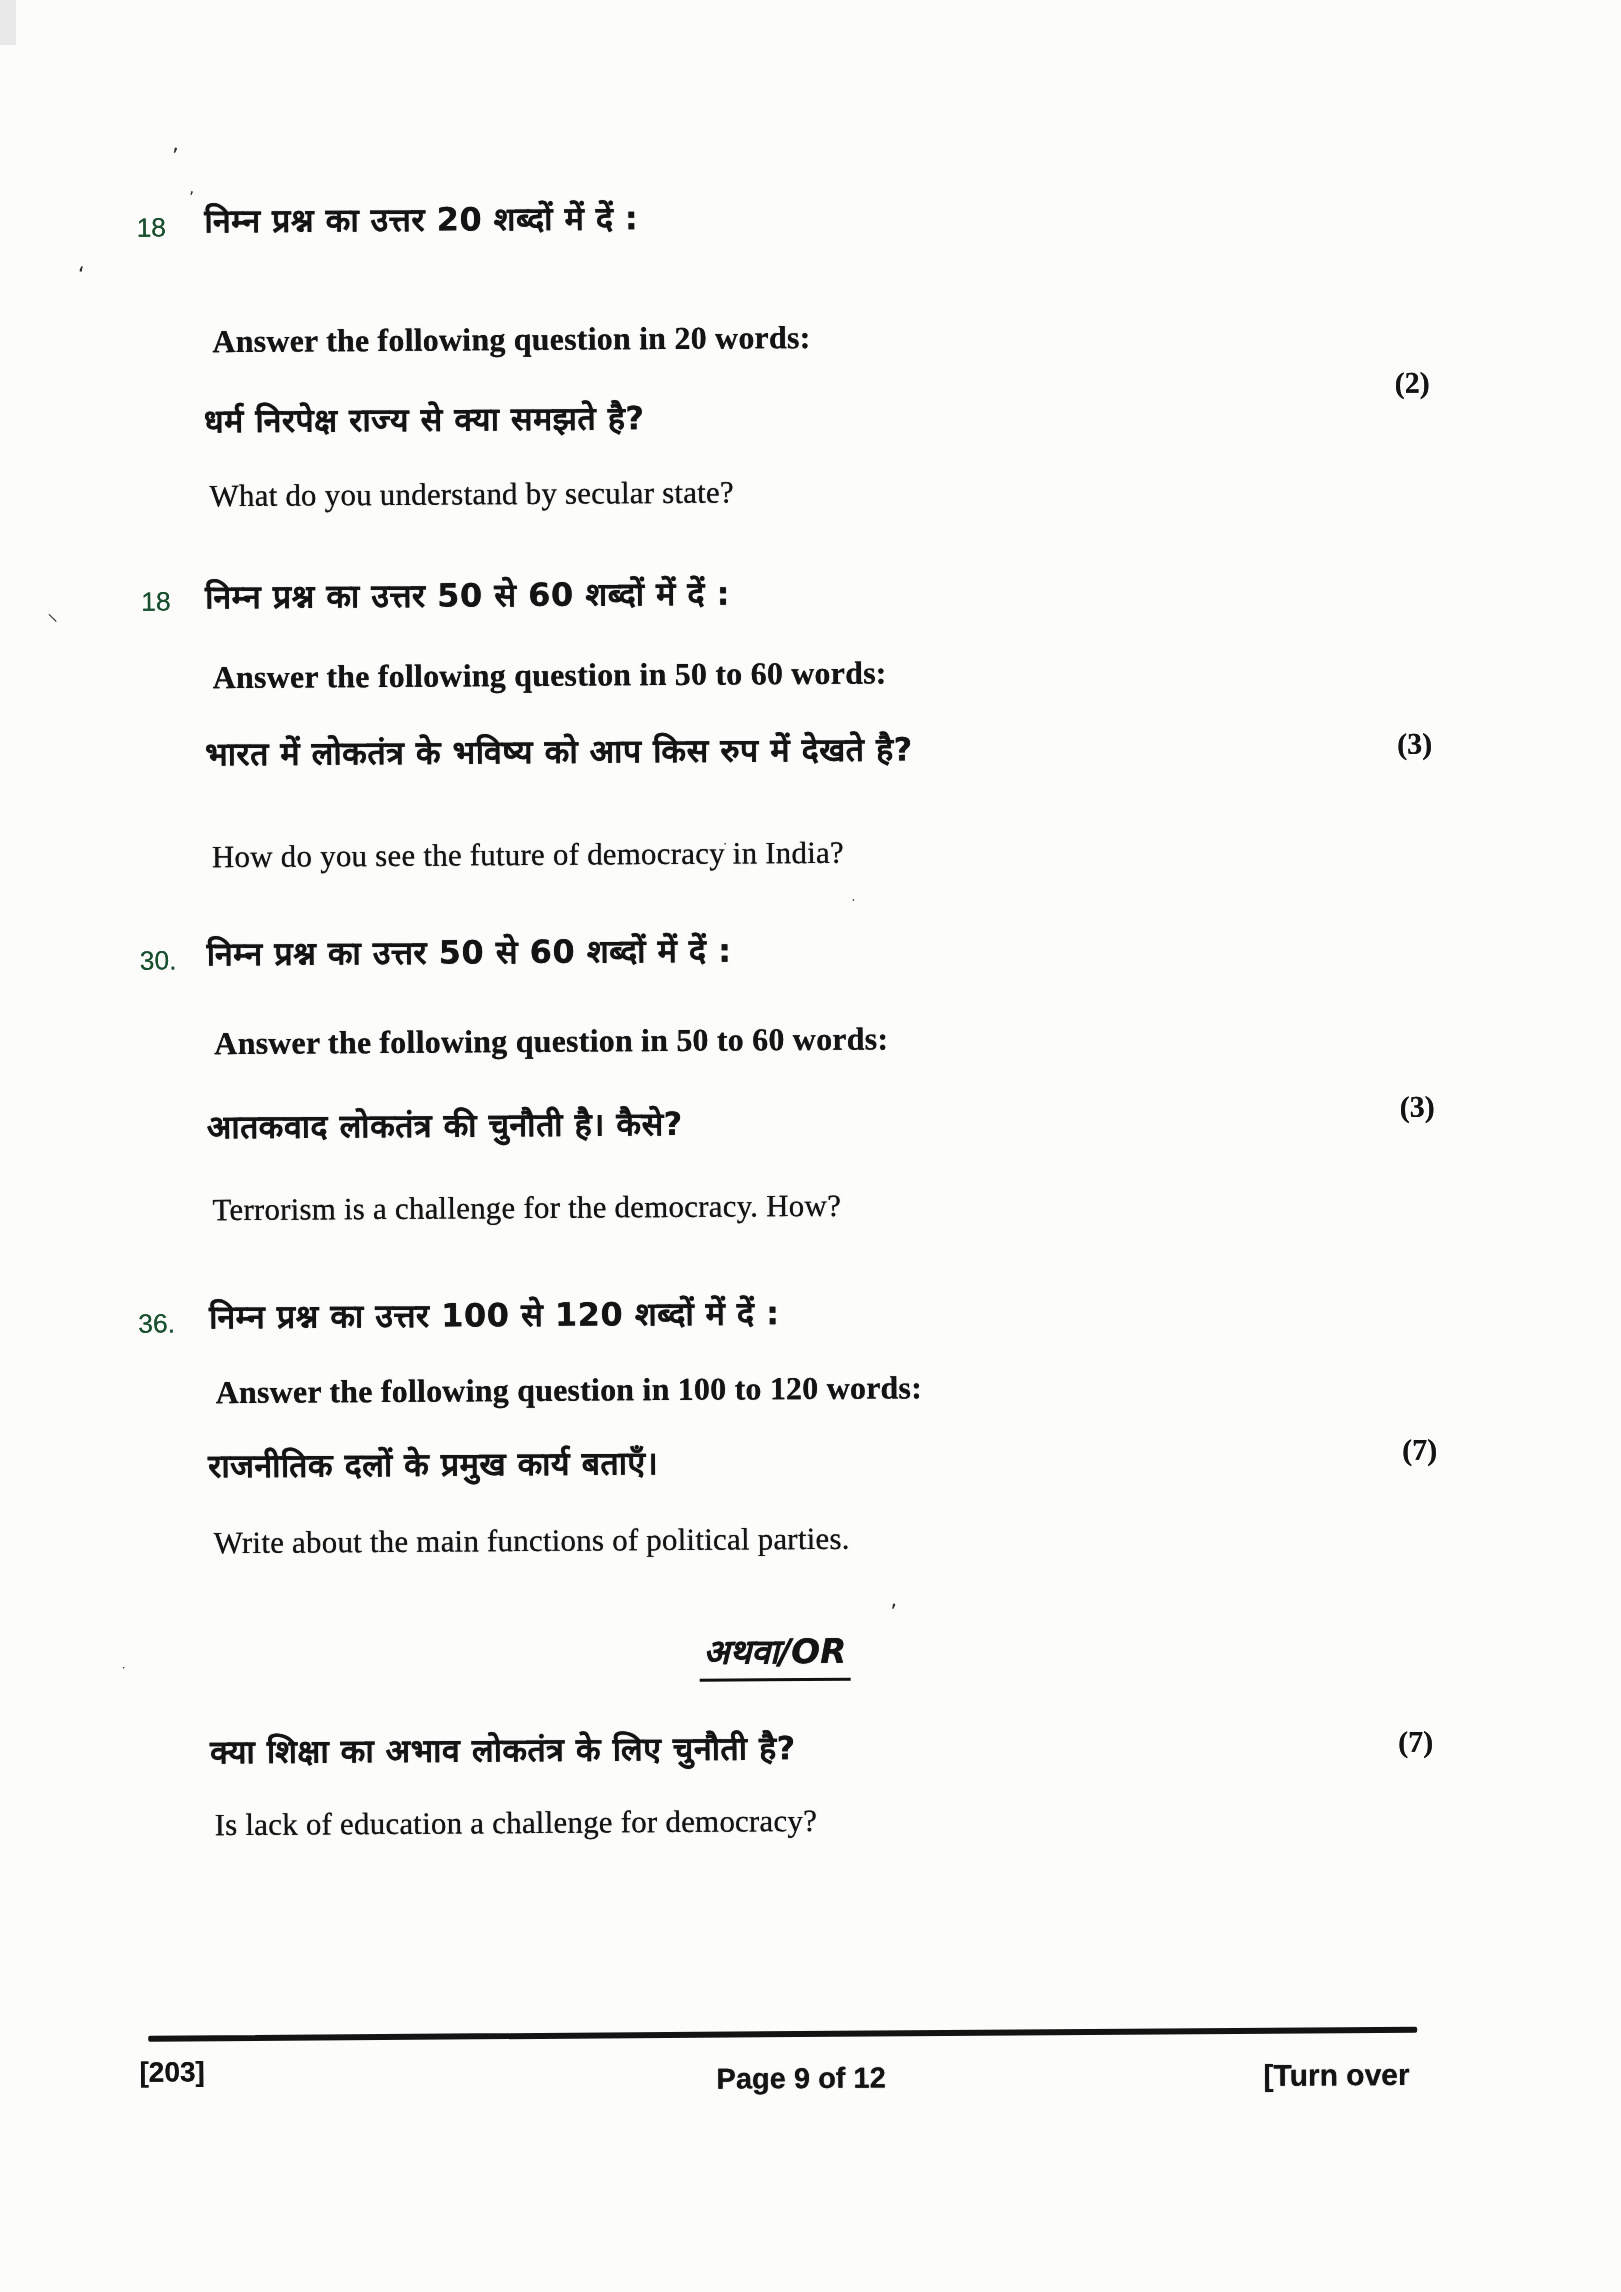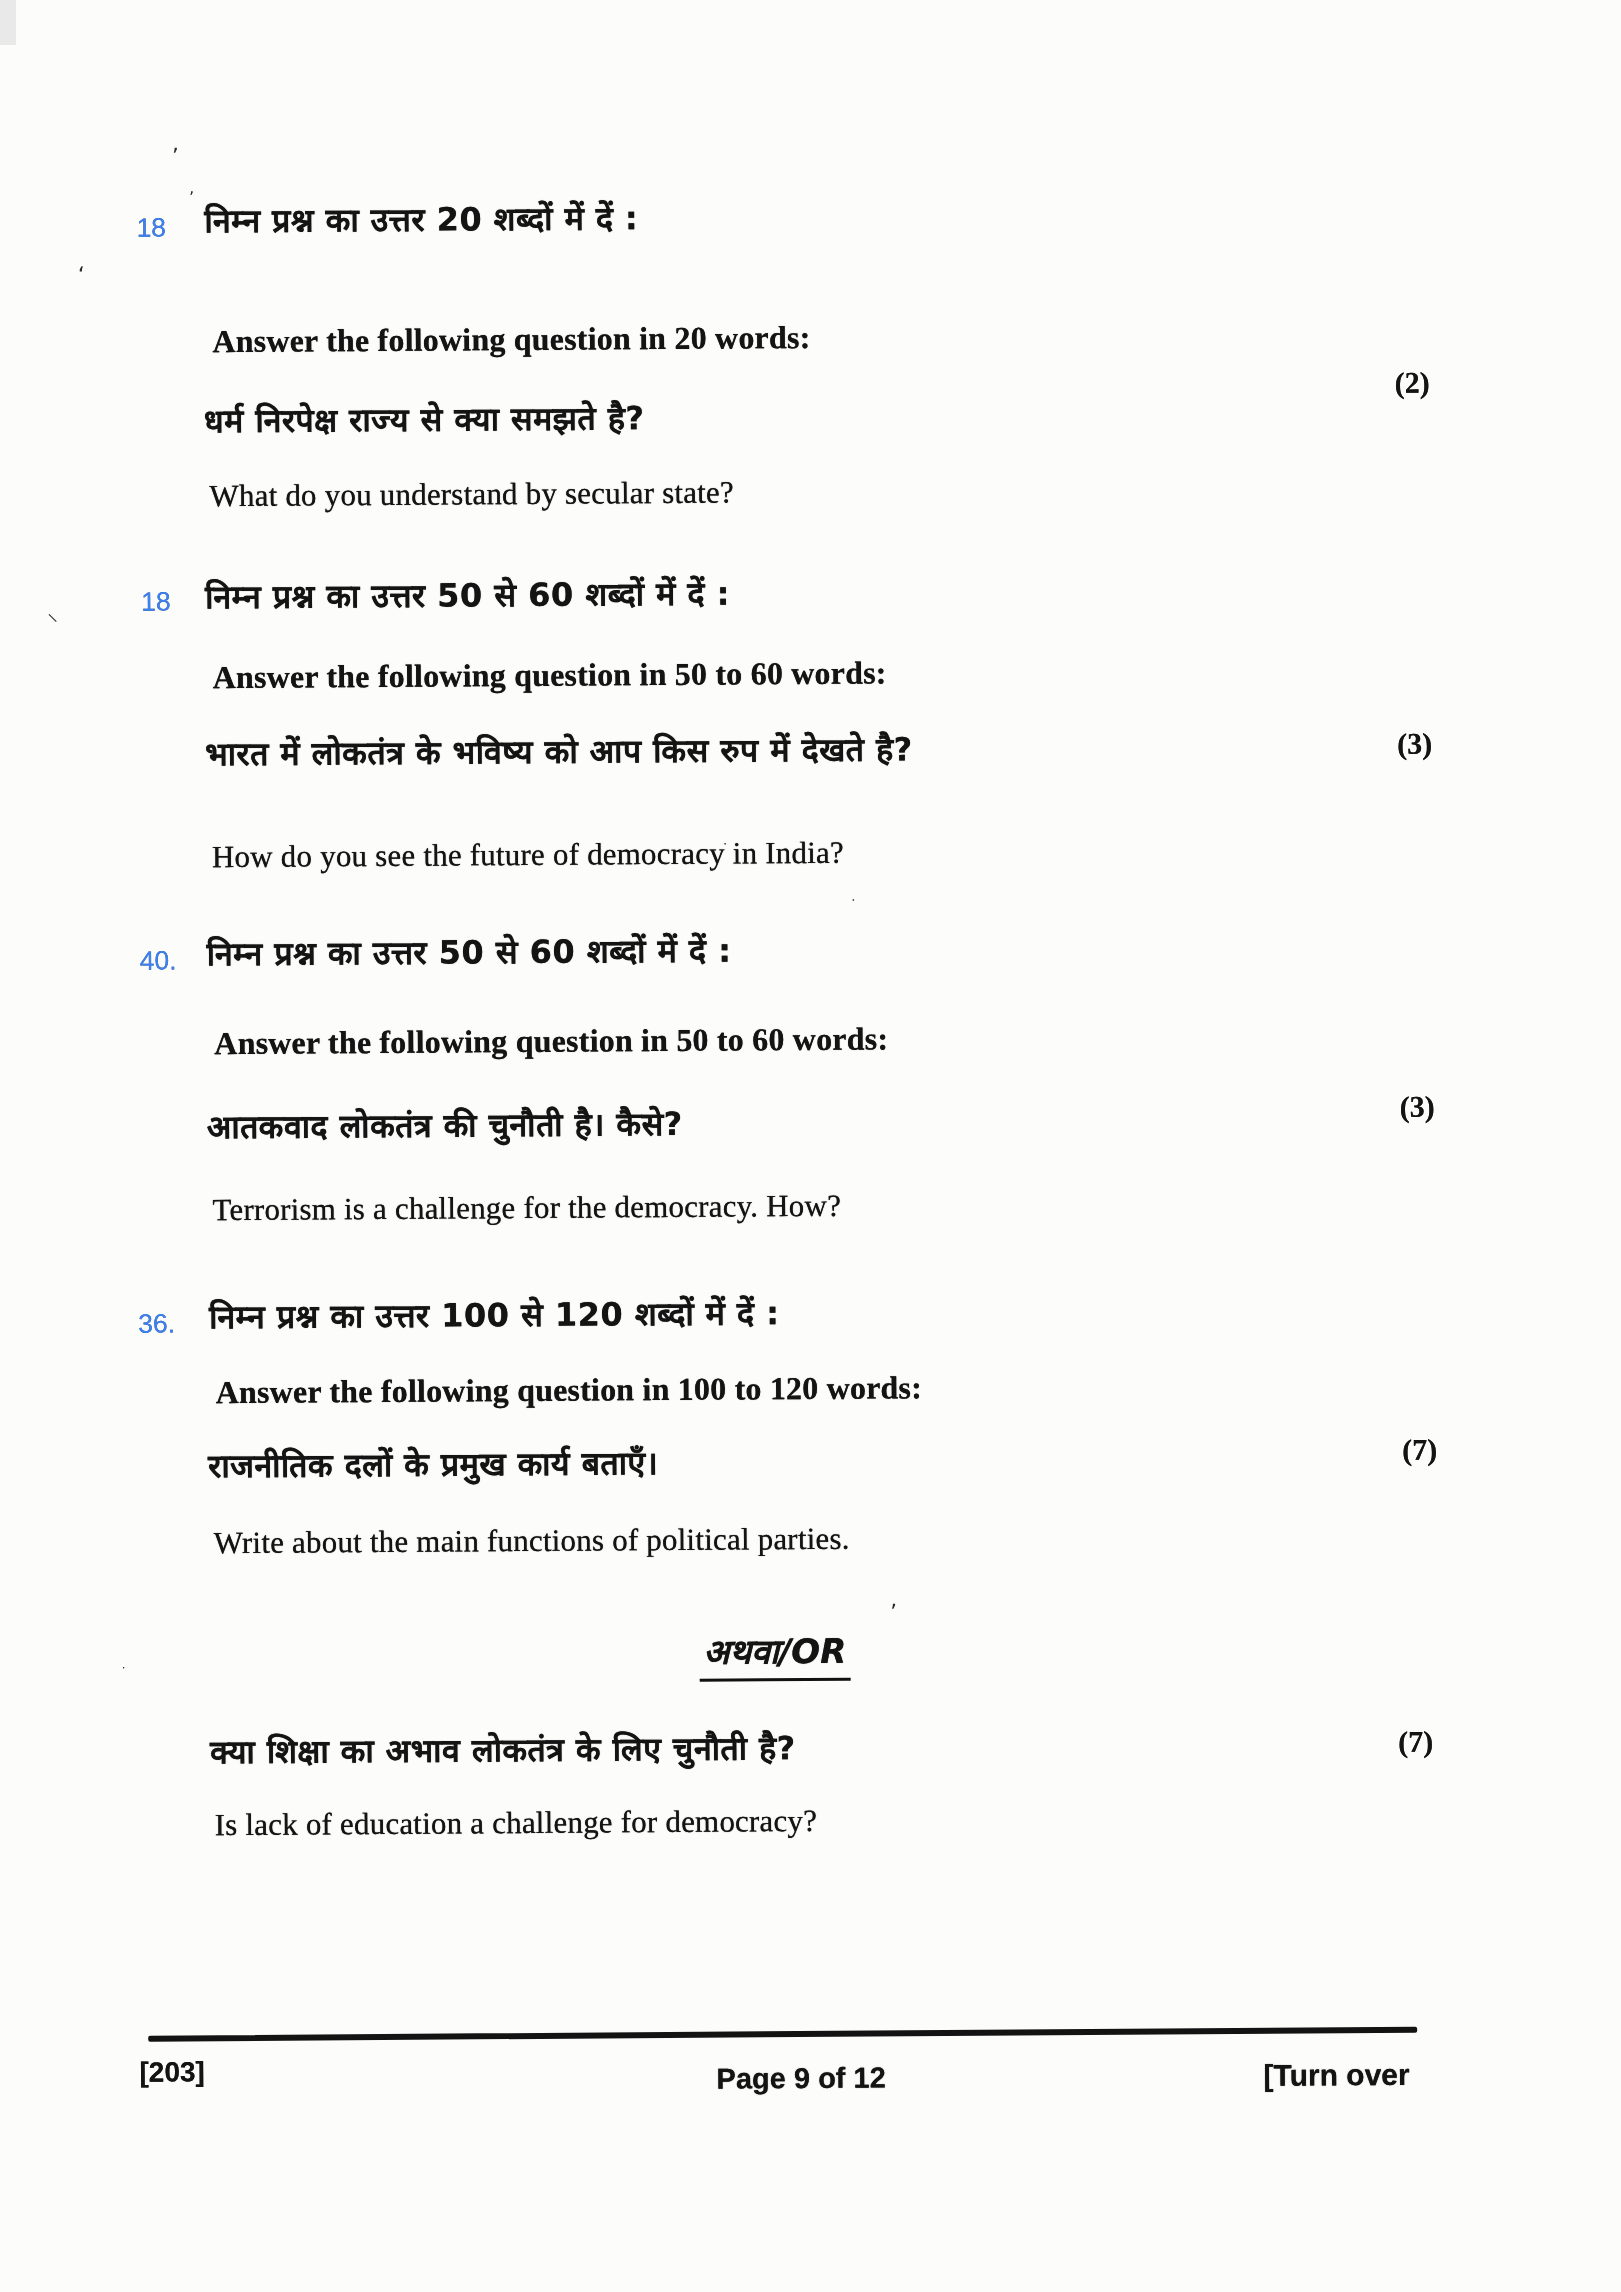--- a/index.html
+++ b/index.html
@@ -21,21 +21,21 @@
     position: absolute;
     inset: 0;
     transform: rotate(-0.4deg);
     transform-origin: 50% 50%;
   }
   .abs { position: absolute; white-space: nowrap; }
 
   .q-number {
     font-family: "Liberation Sans", sans-serif;
     font-size: 26.5px;
-    color: #3b82f6;
+    color: #14532d;
     text-shadow: 0 0 0.6px rgba(0,0,0,0.75);
   }
   .hi {
     font-family: "DejaVu Sans", sans-serif;
     font-weight: 700;
     font-size: 32px;
     letter-spacing: 0.5px;
     text-shadow: 0 0 0.7px rgba(0,0,0,0.8);
   }
   .en-bold {
@@ -131,21 +131,21 @@
     <div class="abs hi" style="left:209px; top:394px;">धर्म निरपेक्ष राज्य से क्या समझते है?</div>
     <div class="abs en" style="left:214px; top:474px;">What do you understand by secular state?</div>
 
     <div class="abs q-number" style="left:145px; top:582px;">18</div>
     <div class="abs hi" style="left:209px; top:570px;">निम्न प्रश्न का उत्तर 50 से 60 शब्दों में दें :</div>
     <div class="abs en-bold" style="left:216px; top:655px;">Answer the following question in 50 to 60 words:</div>
     <div class="abs marks" style="left:1400px; top:731px;">(3)</div>
     <div class="abs hi" style="left:208px; top:727px;">भारत में लोकतंत्र के भविष्य को आप किस रुप में देखते है?</div>
     <div class="abs en" style="left:214px; top:835px;">How do you see the future of democracy in India?</div>
 
-    <div class="abs q-number" style="left:141px; top:941px;">40.</div>
+    <div class="abs q-number" style="left:141px; top:941px;">30.</div>
     <div class="abs hi" style="left:208px; top:927px;">निम्न प्रश्न का उत्तर 50 से 60 शब्दों में दें :</div>
     <div class="abs en-bold" style="left:215px; top:1021px;">Answer the following question in 50 to 60 words:</div>
     <div class="abs marks" style="left:1400px; top:1094px;">(3)</div>
     <div class="abs hi" style="left:207px; top:1100px;">आतकवाद लोकतंत्र की चुनौती है। कैसे?</div>
     <div class="abs en" style="left:212px; top:1188px;">Terrorism is a challenge for the democracy. How?</div>
 
     <div class="abs q-number" style="left:137px; top:1304px;">36.</div>
     <div class="abs hi" style="left:208px; top:1290px;">निम्न प्रश्न का उत्तर 100 से 120 शब्दों में दें :</div>
     <div class="abs en-bold" style="left:214px; top:1370px;">Answer the following question in 100 to 120 words:</div>
     <div class="abs marks" style="left:1400px; top:1437px;">(7)</div>

